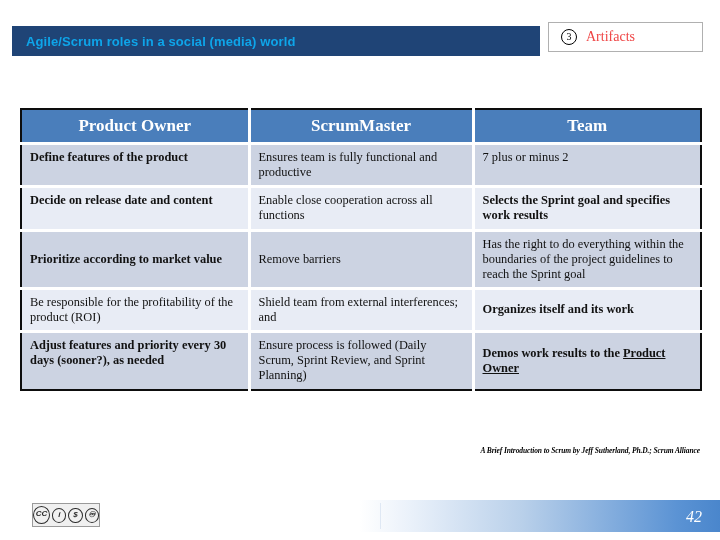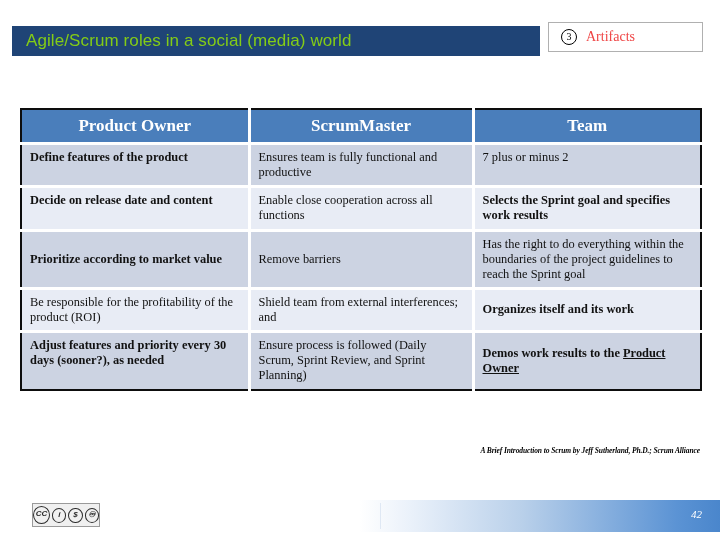--- a/index.html
+++ b/index.html
@@ -20,24 +20,24 @@
     position: absolute;
     left: 12px;
     top: 26px;
     width: 528px;
     height: 30px;
     background: #1f4476;
     display: flex;
     align-items: center;
   }
   #title-banner .title-text {
-    color: #84cc16;
+    color: #0ea5e9;
     font-family: "Liberation Sans", sans-serif;
-    font-weight: normal;
-    font-size: 17px;
+    font-weight: bold;
+    font-size: 13px;
     letter-spacing: 0.1px;
     padding-left: 14px;
     white-space: nowrap;
   }
 
   
   #artifacts-badge {
     position: absolute;
     left: 548px;
     top: 22px;
@@ -144,21 +144,21 @@
     top: 3px;
     width: 1px;
     height: 26px;
     background: #dfe8f4;
   }
   #page-number {
     position: absolute;
     right: 18px;
     top: 8px;
     color: #ffffff;
-    font-size: 11px;
+    font-size: 16px;
     font-style: italic;
     font-family: "Liberation Serif", serif;
   }
 
   
   #cc-badge {
     position: absolute;
     left: 32px;
     top: 503px;
     width: 68px;

